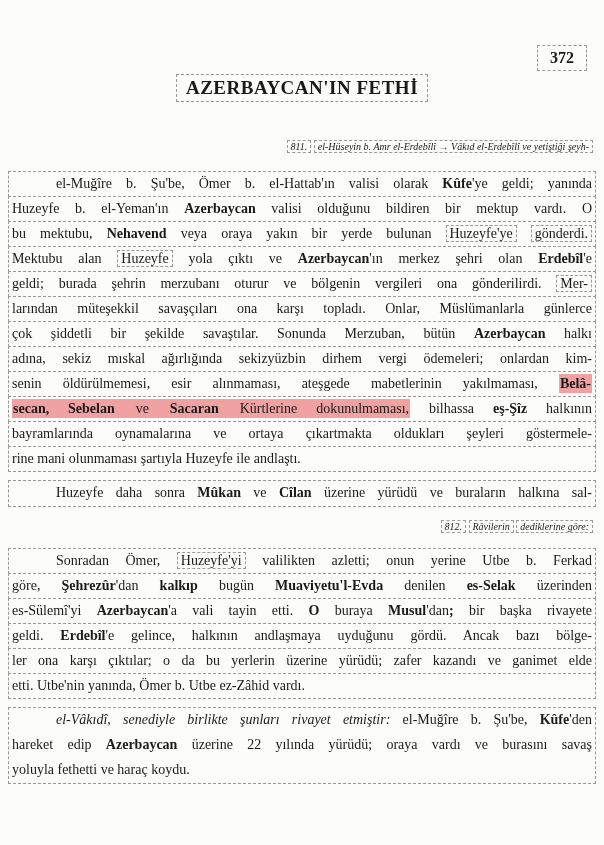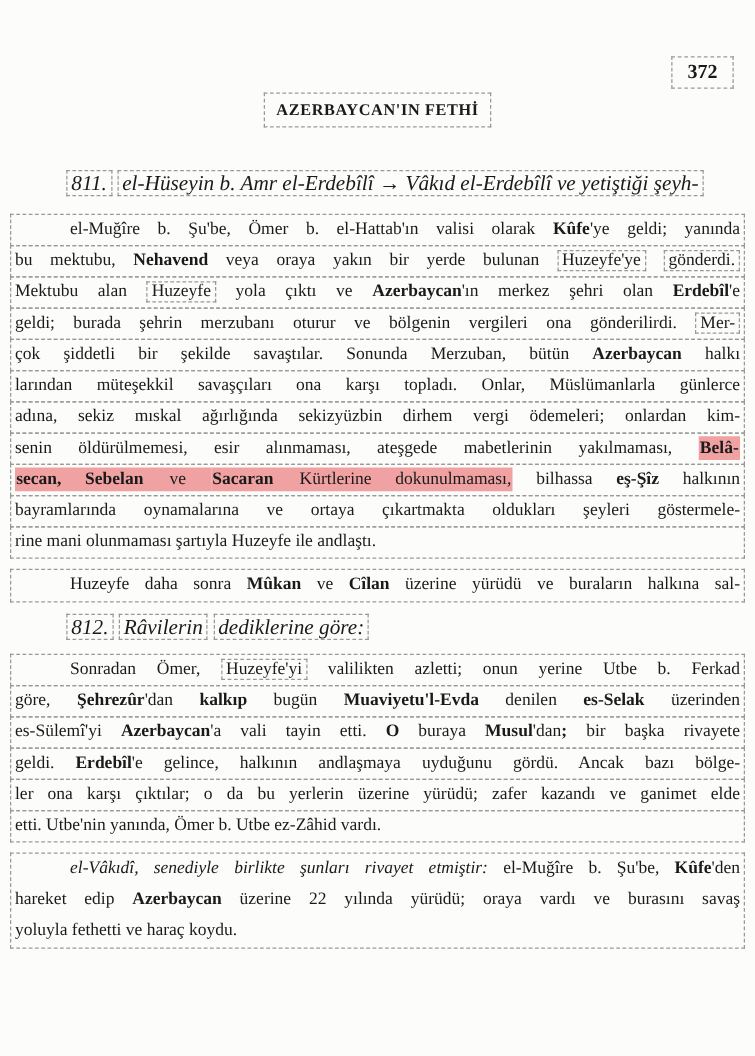--- a/index.html
+++ b/index.html
@@ -21,42 +21,42 @@
     position:absolute;top:26px;right:17px;
     border:1px dashed var(--bc);
     padding:2px 12px;
     font-weight:bold;font-size:16px;line-height:20px;
   }
   .title-row{padding-top:55px;text-align:center;}
   .title{
     display:inline-block;
     border:1px dashed var(--bc);
     padding:3px 9px;
-    font-weight:bold;font-size:13px;letter-spacing:0.5px;line-height:20px;
+    font-weight:bold;font-size:19px;letter-spacing:0.5px;line-height:20px;
   }
   .content{margin:33px 8px 0 8px;width:588px;}
   .block{margin-bottom:8px;}
   
   .line{
     position:relative;
     border:1px dashed var(--bc);
     margin-top:-1px;
     min-height:25px;
     line-height:24px;
     padding:0 3px;
     font-size:14px;
     text-align:justify;
     text-align-last:auto;
   }
   .line.j{text-align-last:justify;}
   .line.ind{text-indent:44px;}
   
   .heading{margin-left:42px;margin-bottom:12px;}
   .heading.tight{margin-bottom:9px;margin-top:2px;}
-  .heading .line{border:none;margin-top:0;text-align:left;text-align-last:auto;font-size:17px;}
+  .heading .line{border:none;margin-top:0;text-align:right;text-align-last:auto;font-size:10px;}
   .heading .line.ind2{margin-left:33px;}
   
   .parabox{border:1px dashed var(--bc);}
   .parabox .line{border:none;margin-top:0;}
   .b{font-weight:bold;}
   .i{font-style:italic;}
   .h{background:var(--hl);padding:2px 1px;}
   .sbox{border:1px dashed var(--bc);padding:0 3px;}
 </style>
 </head>
@@ -66,25 +66,26 @@
   <div class="pagenum">372</div>
   <div class="title-row">
     <span class="title">AZERBAYCAN'IN FETHİ</span>
   </div>
   <div class="content" id="content">
       <div class="block heading">
         <div class="line"><span class="i sbox">811.</span><span class=""> </span><span class="i sbox">el-Hüseyin b. Amr el-Erdebîlî → Vâkıd el-Erdebîlî ve yetiştiği şeyh-</span></div>
       </div>
       <div class="block para">
         <div class="line j ind"><span class="">el-Muğîre b. Şu'be, Ömer b. el-Hattab'ın valisi olarak </span><span class="b ">Kûfe</span><span class="">'ye geldi; yanında</span></div>
+        <div class="line j"><span class="">Huzeyfe b. el-Yeman'ın </span><span class="b ">Azerbaycan</span><span class=""> valisi olduğunu bildiren bir mektup vardı. O</span></div>
         <div class="line j"><span class="">bu mektubu, </span><span class="b ">Nehavend</span><span class=""> veya oraya yakın bir yerde bulunan </span><span class="sbox">Huzeyfe'ye</span><span class=""> </span><span class="sbox">gönderdi.</span></div>
         <div class="line j"><span class="">Mektubu alan </span><span class="sbox">Huzeyfe</span><span class=""> yola çıktı ve </span><span class="b ">Azerbaycan</span><span class="">'ın merkez şehri olan </span><span class="b ">Erdebîl</span><span class="">'e</span></div>
         <div class="line j"><span class="">geldi; burada şehrin merzubanı oturur ve bölgenin vergileri ona gönderilirdi. </span><span class="sbox">Mer-</span></div>
+        <div class="line j"><span class="">larından müteşekkil savaşçıları ona karşı topladı. Onlar, Müslümanlarla günlerce</span></div>
         <div class="line j"><span class="">çok şiddetli bir şekilde savaştılar. Sonunda Merzuban, bütün </span><span class="b ">Azerbaycan</span><span class=""> halkı</span></div>
-        <div class="line j"><span class="">larından müteşekkil savaşçıları ona karşı topladı. Onlar, Müslümanlarla günlerce</span></div>
         <div class="line j"><span class="">adına, sekiz mıskal ağırlığında sekizyüzbin dirhem vergi ödemeleri; onlardan kim-</span></div>
         <div class="line j"><span class="">senin öldürülmemesi, esir alınmaması, ateşgede mabetlerinin yakılmaması, </span><span class="b h ">Belâ-</span></div>
         <div class="line j"><span class="b h ">secan, Sebelan</span><span class="h "> ve </span><span class="b h ">Sacaran</span><span class="h "> Kürtlerine dokunulmaması,</span><span class=""> bilhassa </span><span class="b ">eş-Şîz</span><span class=""> halkının</span></div>
         <div class="line j"><span class="">bayramlarında oynamalarına ve ortaya çıkartmakta oldukları şeyleri göstermele-</span></div>
         <div class="line"><span class="">rine mani olunmaması şartıyla Huzeyfe ile andlaştı.</span></div>
       </div>
       <div class="block parabox">
         <div class="line j ind"><span class="">Huzeyfe daha sonra </span><span class="b ">Mûkan</span><span class=""> ve </span><span class="b ">Cîlan</span><span class=""> üzerine yürüdü ve buraların halkına sal-</span></div>
       </div>
       <div class="block heading tight">

